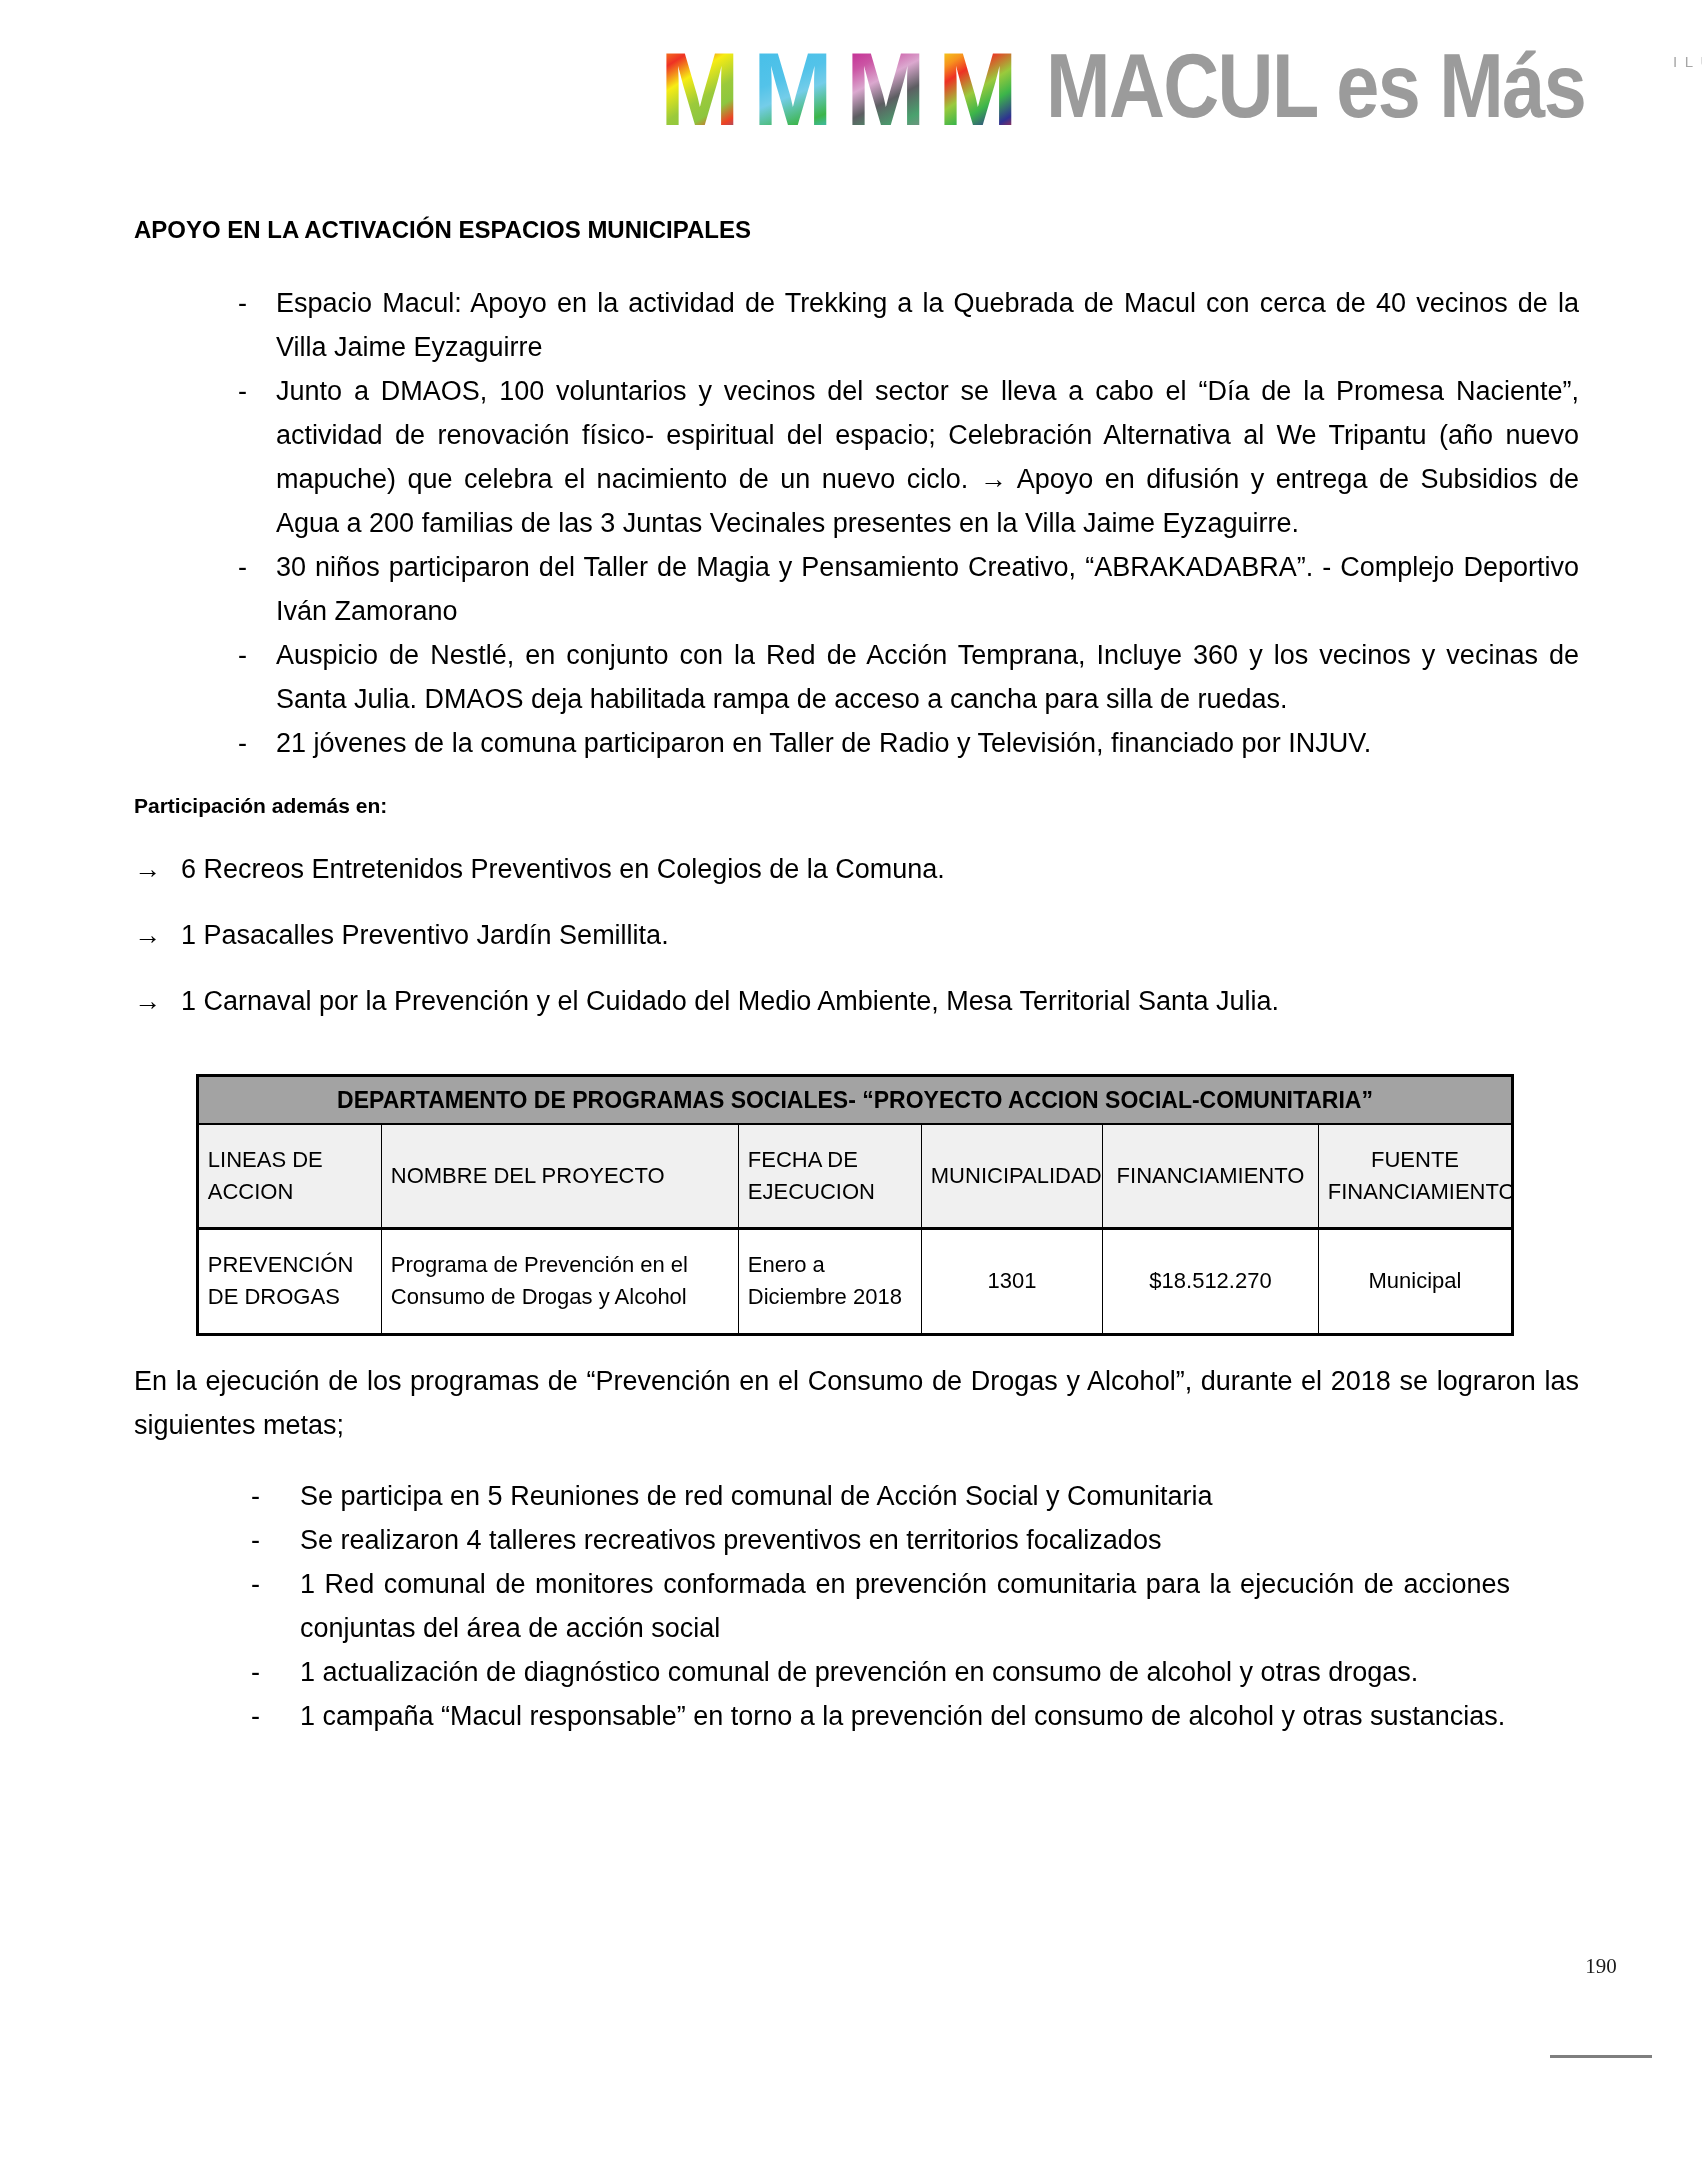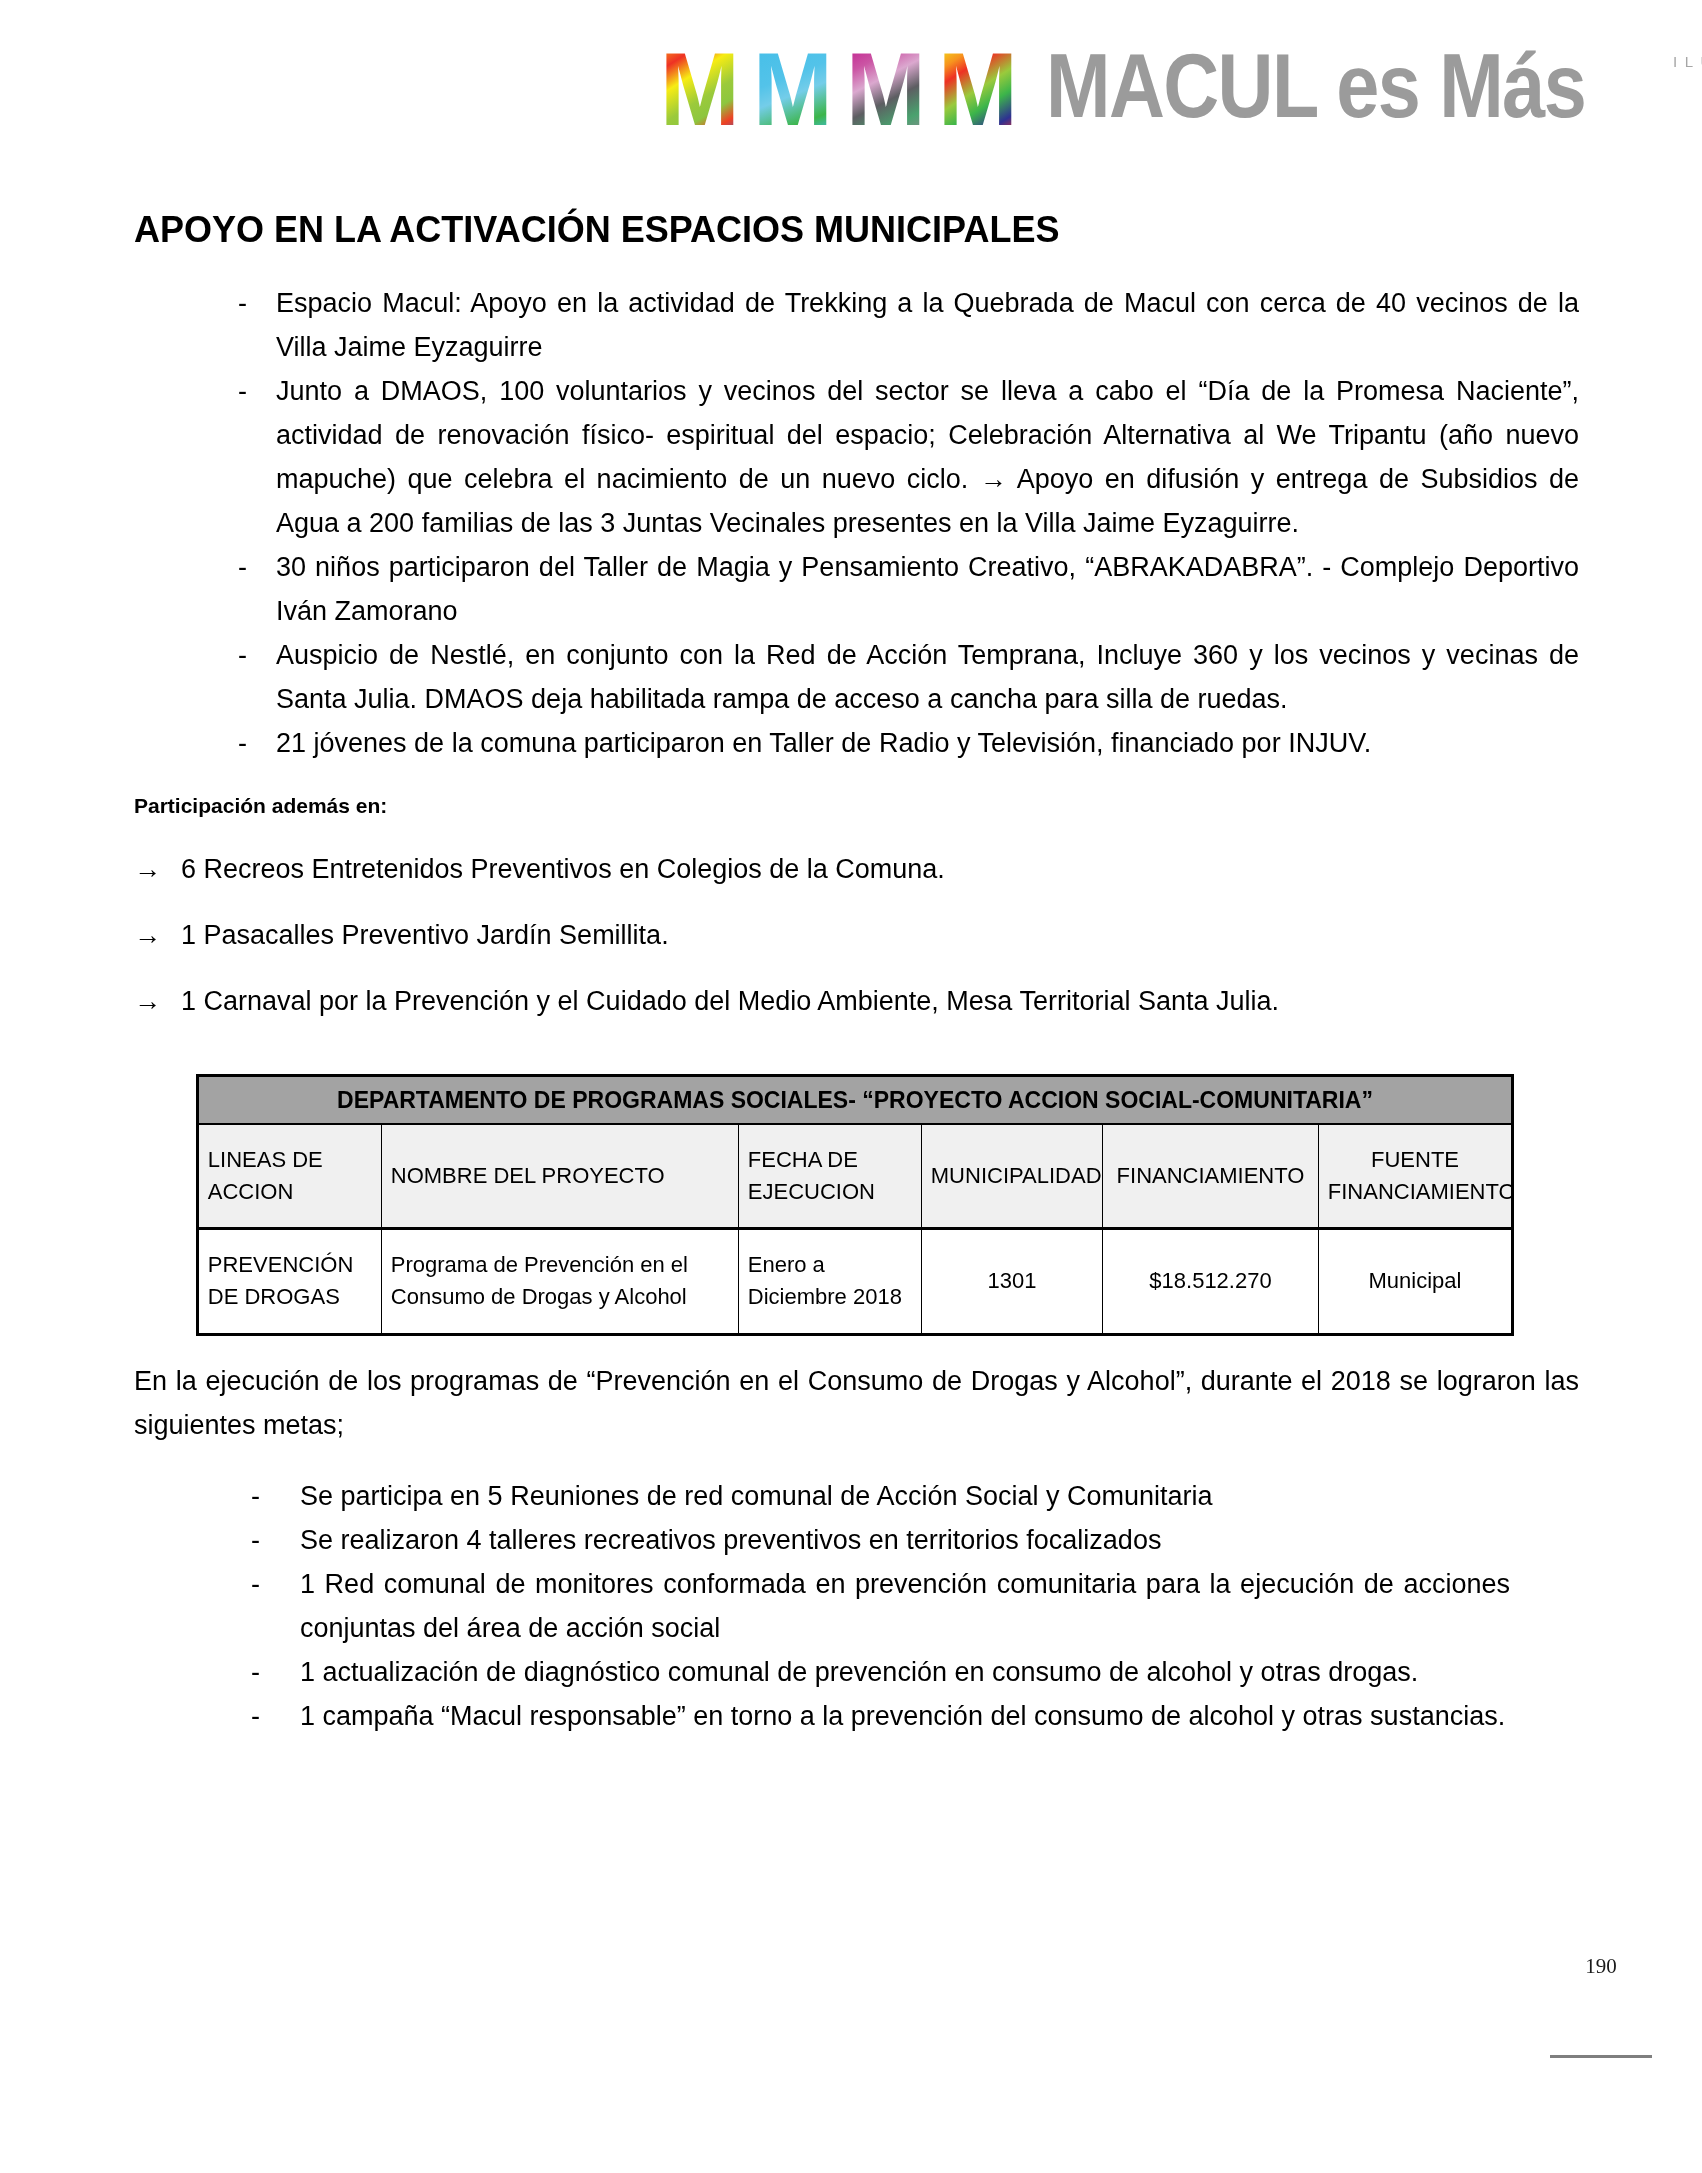--- a/index.html
+++ b/index.html
@@ -38,21 +38,21 @@
     letter-spacing:-1.8px;
   }
   .logo-subtitle{
     margin-top:7px;
     font-size:15px;color:#a6a6a6;
     letter-spacing:7.5px;white-space:nowrap;
   }
 
   
   .content{position:absolute;top:212px;left:134px;width:1445px;font-size:27px;line-height:44px;}
-  .doc-heading{font-size:36px;font-weight:bold;margin:0 0 34px 0;line-height:35px;}
+  .doc-heading{font-size:24px;font-weight:bold;margin:0 0 34px 0;line-height:35px;}
   .doc-subheading{font-size:21px;font-weight:bold;margin:22px 0 23px 0;line-height:37px;}
 
   ul.blist{list-style:none;margin:0;padding:0 0 0 142px;width:1303px;box-sizing:content-box;}
   ul.blist li{position:relative;text-align:justify;}
   ul.blist li .dash{position:absolute;left:-38px;top:0;}
 
   .arrow-item{margin:0 0 22px 0;text-align:justify;}
   .arrow-item .arrow{display:inline-block;margin-right:12.4px;}
 
   

